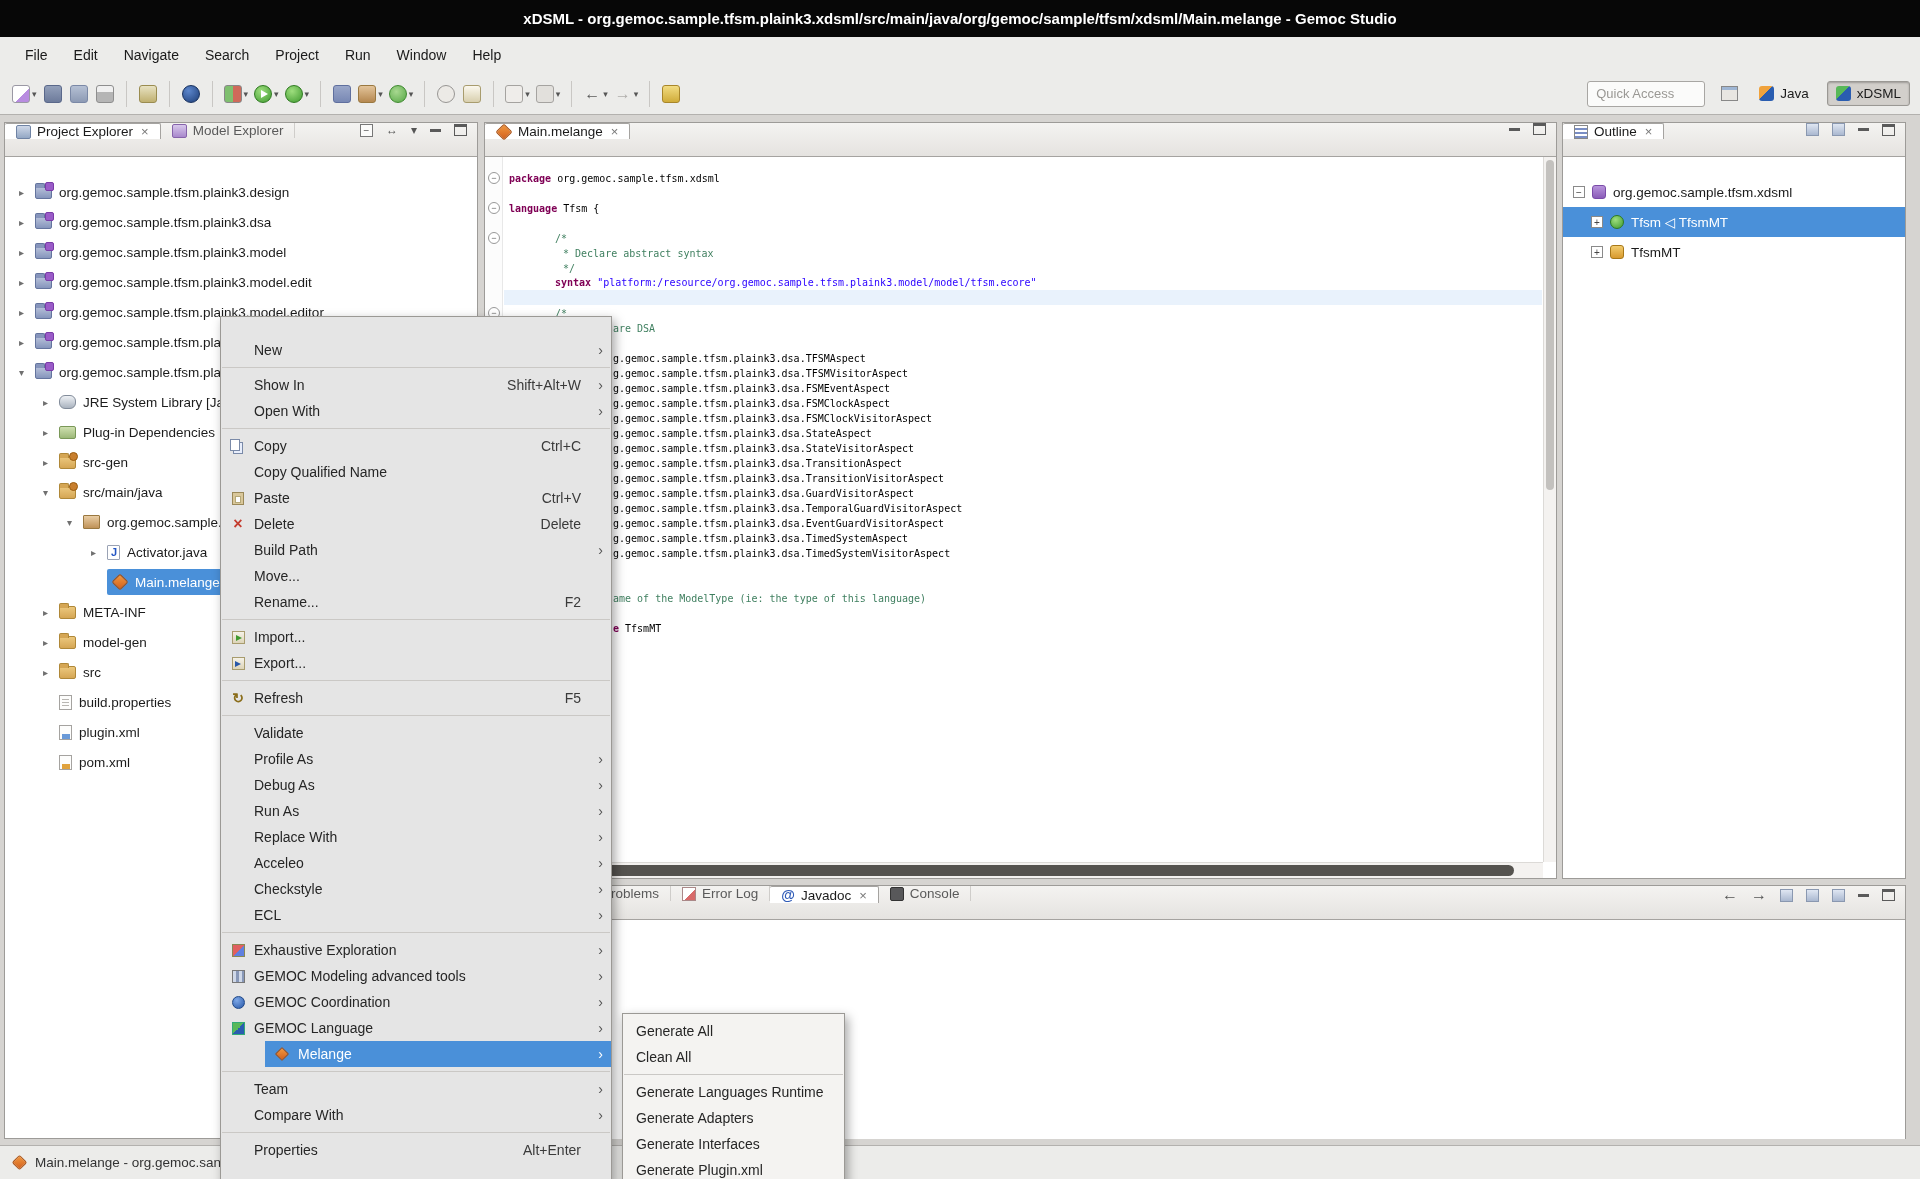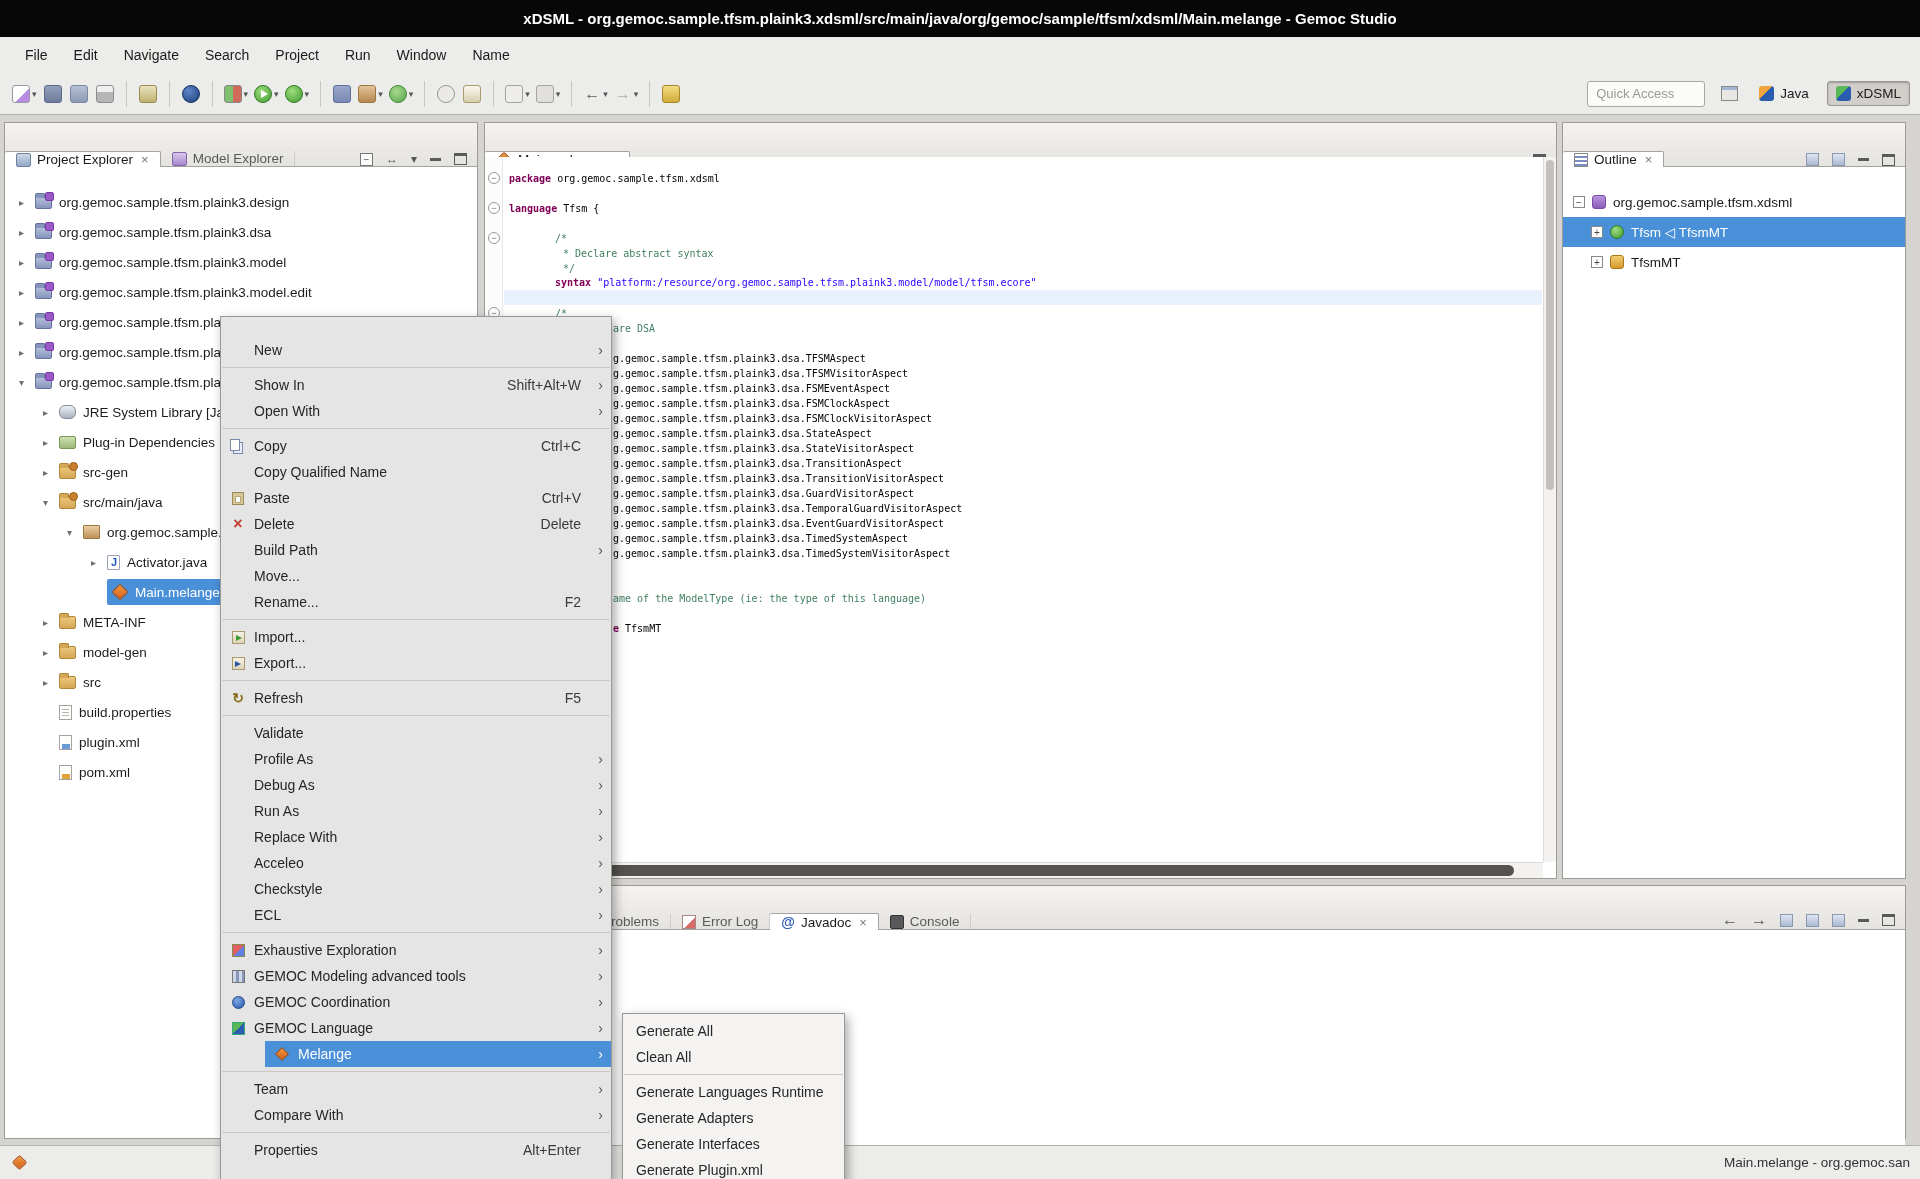--- a/index.html
+++ b/index.html
@@ -48,21 +48,21 @@
   .persp.active { background:#d2cfcb; border:1px solid #9a9894; box-shadow:inset 0 1px 2px rgba(0,0,0,.25); }
   .pico-java{width:15px;height:15px;border-radius:3px;background:linear-gradient(135deg,#f0a23c 45%,#2a5db0 45%)}
   .pico-xdsml{width:15px;height:15px;border-radius:3px;background:linear-gradient(135deg,#58b858 45%,#2a5db0 45%)}
   .pico-openpersp{width:17px;height:15px;background:#e8e6e2;border:1px solid #888;box-shadow:inset 0 3px 0 #9fb6d4}
   
   .panel { position:absolute; background:#fff; border:1px solid #9d9b98; }
   #left-panel  { left:4px;    top:122px; width:474px;  height:1017px; }
   #editor-panel{ left:484px;  top:122px; width:1073px; height:757px; }
   #outline-panel{ left:1562px; top:122px; width:344px; height:757px; }
   #bottom-panel{ left:484px;  top:885px; width:1422px; height:254px; }
-  .tabbar { display:flex; align-items:flex-end; height:44px; background:linear-gradient(#f4f3f1,#e5e3e0);
+  .tabbar { display:flex; align-items:flex-start; height:34px; background:linear-gradient(#f4f3f1,#e5e3e0);
     border-bottom:1px solid #a5a3a0; position:relative; }
   .tab { display:flex; align-items:center; gap:6px; padding:0 11px; font-size:13.5px; color:#5a5a5a;
     border-right:1px solid #cfcdca; white-space:nowrap; }
   .tab.active { background:#fff; color:#1b1b1b; margin-bottom:-1px; border-right:1px solid #a5a3a0;
     border-top:1px solid #a5a3a0; border-radius:2px 2px 0 0; }
   .close { font-size:13px; color:#777; margin-left:2px; }
   .tbicons { margin-left:auto; display:flex; align-items:center; gap:13px; padding-right:10px; }
   .mini-box { width:13px; height:13px; border:1px solid #777; background:#fbfbfa; color:#555;
     font-size:10px; line-height:11px; text-align:center; }
   .mini-plain { width:13px; height:13px; border:1px solid #8a98b0; background:linear-gradient(#dfe6f2,#aab8d0); }
@@ -126,21 +126,21 @@
   .pbox { width:12px; height:12px; border:1px solid #8a8a8a; background:#fff; color:#444;
     font-size:10px; line-height:11px; text-align:center; flex:none; }
   .o-root{width:14px;height:14px;background:linear-gradient(#b894dc,#8a5cb8);border:1px solid #7a4ba8;border-radius:3px;flex:none}
   .o-lang{width:14px;height:14px;border-radius:50%;background:radial-gradient(circle at 38% 32%,#9ede7e,#3f9a2f);border:1px solid #2e7a20;flex:none}
   .o-mt{width:14px;height:14px;border-radius:3px;background:linear-gradient(#f2cc6e,#d89a2e);border:1px solid #a87818;flex:none}
   
   #bottom-panel .tabbar { padding-left:86px; }
   
   .statusbar { position:absolute; left:0; top:1145px; right:0; height:34px; background:#ececea;
     border-top:1px solid #b3b1ae; display:flex; align-items:center; gap:10px; padding:0 10px;
-    font-size:13.5px; color:#333;justify-content:space-between; }
+    font-size:13.5px; color:#333; }
   .sb-ico { width:11px; height:11px; background:linear-gradient(135deg,#f2983e,#d2601e);
     border:1px solid #a84e10; transform:rotate(45deg); border-radius:2px; margin-left:4px; }
   
   #ctx { position:absolute; left:220px; top:316px; width:392px; background:#e5e5e5;
     border:1px solid #9b9995; box-shadow:3px 4px 10px rgba(0,0,0,.35); padding:20px 0; z-index:50; }
   .ci { height:26px; display:flex; align-items:center; padding:0 8px; font-size:14px; color:#262626; }
   .ci .mic { width:18px; margin-right:7px; display:flex; align-items:center; justify-content:center; flex:none; }
   .ci .lab { flex:1; white-space:nowrap; }
   .ci .acc { color:#3a3a3a; margin-right:12px; }
   .ci .arr { width:10px; color:#555; font-size:14px; text-align:right; }
@@ -174,21 +174,21 @@
 </div>
 
 <div class="menubar">
   <span class="mi">File</span>
   <span class="mi">Edit</span>
   <span class="mi">Navigate</span>
   <span class="mi">Search</span>
   <span class="mi">Project</span>
   <span class="mi">Run</span>
   <span class="mi">Window</span>
-  <span class="mi">Name</span>
+  <span class="mi">Help</span>
 </div>
 
 <div class="toolbar">
   <span class="tbtn">
       <span class="ti ti-new"></span>
       <span class="dd">▾</span>
     </span>
   <span class="tbtn">
       <span class="ti ti-save"></span>
     </span>

